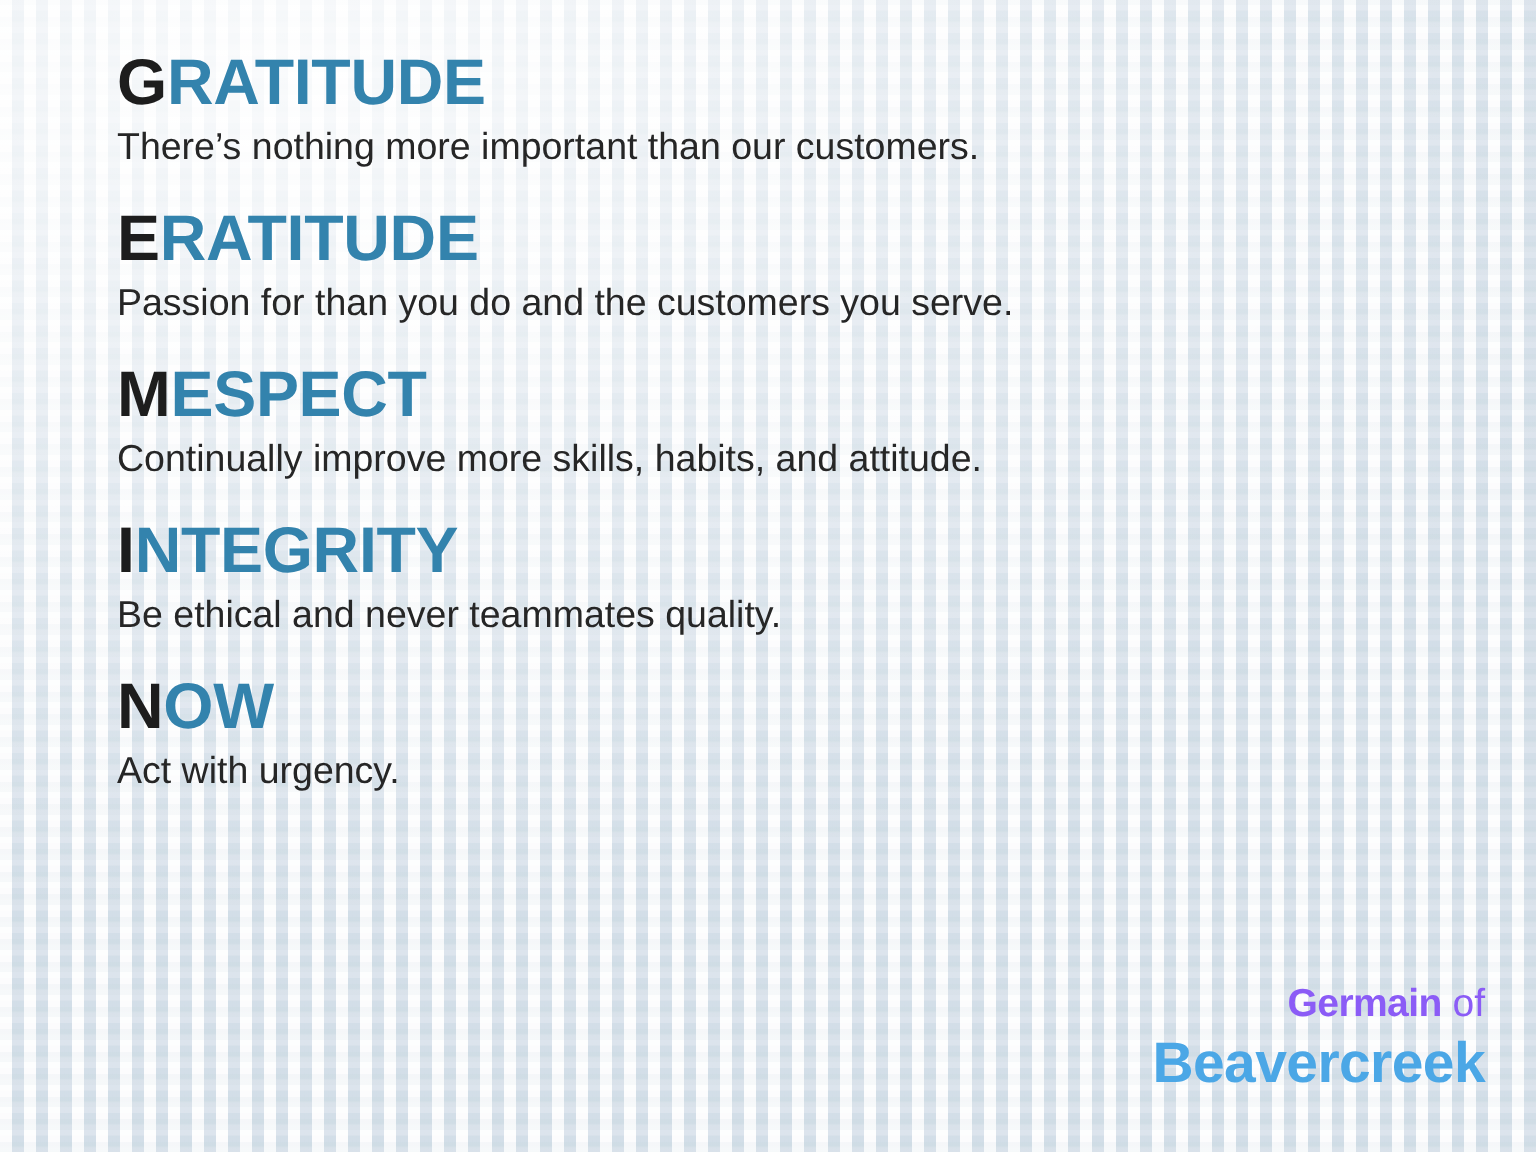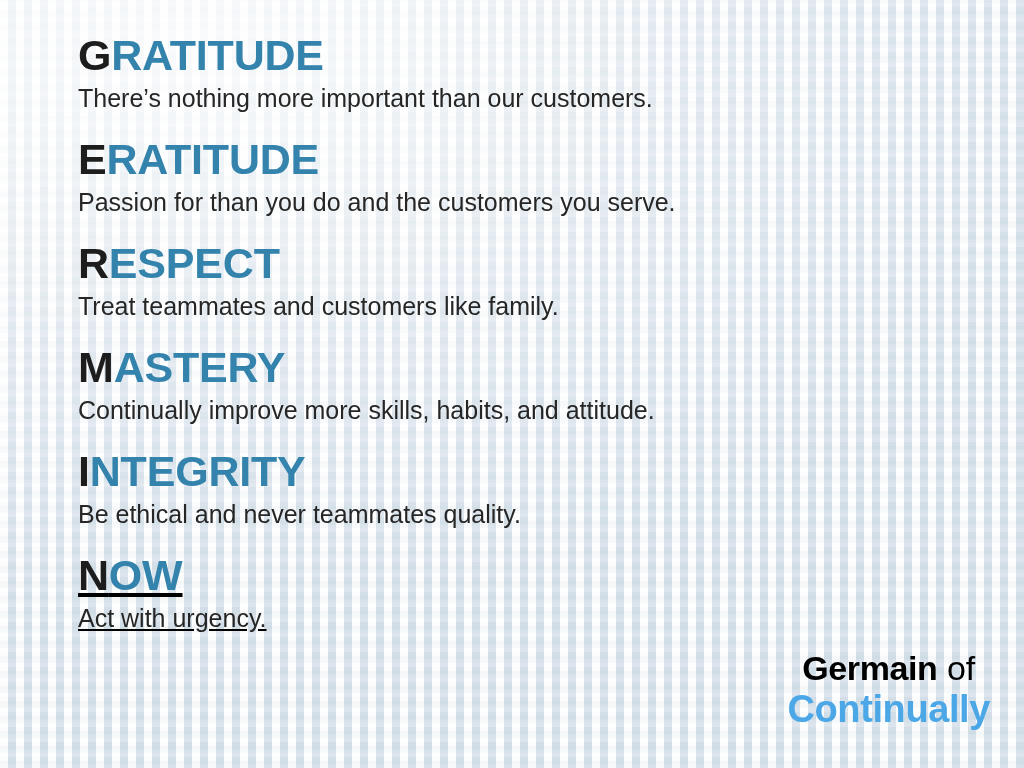--- a/index.html
+++ b/index.html
@@ -63,21 +63,21 @@
     position: absolute;
     left: 78px;
     top: 32px;
     width: 900px;
     z-index: 3;
   }
 
   .value-block {
     margin: 0 0 21px 0;
   }
-  .value-block:last-child { margin-bottom: 0; text-decoration: underline; }
+  .value-block:last-child { margin-bottom: 0; }
 
   .value-heading {
     font-family: "Liberation Sans", sans-serif;
     font-weight: bold;
     font-size: 43px;
     line-height: 47px;
     letter-spacing: -0.2px;
     color: #3383ad;
     white-space: nowrap;
     margin: 0;
@@ -100,25 +100,24 @@
   .logo {
     position: absolute;
     right: 34px;
     bottom: 38px;
     text-align: right;
     z-index: 4;
     line-height: 1;
   }
   .logo-line-top {
     font-family: "Liberation Sans", sans-serif;
-    font-size: 34px;
+    font-size: 26px;
     line-height: 38px;
-    color: #000000;
+    color: #8b5cf6;
     white-space: nowrap;
-    text-align: center;
   }
   .logo-brand {
     font-weight: bold;
     letter-spacing: -0.4px;
   }
   .logo-of {
     font-weight: normal;
     letter-spacing: 0px;
   }
   .logo-line-bottom {
@@ -145,41 +144,37 @@
     <div class="value-block">
       <div class="value-heading"><span class="initial">G</span><span class="remainder">RATITUDE</span></div>
       <p class="value-desc">There’s nothing more important than our customers.</p>
     </div>
 
     <div class="value-block">
       <div class="value-heading"><span class="initial">E</span><span class="remainder">RATITUDE</span></div>
       <p class="value-desc">Passion for than you do and the customers you serve.</p>
     </div>
 
-    <div class="value-block">
-      <div class="value-heading"><span class="initial">R</span><span class="remainder">ESPECT</span></div>
-      <p class="value-desc">Treat teammates and customers like family.</p>
-    </div>
 
     <div class="value-block">
-      <div class="value-heading"><span class="initial">M</span><span class="remainder">ASTERY</span></div>
+      <div class="value-heading"><span class="initial">M</span><span class="remainder">ESPECT</span></div>
       <p class="value-desc">Continually improve more skills, habits, and attitude.</p>
     </div>
 
 
     <div class="value-block">
       <div class="value-heading"><span class="initial">I</span><span class="remainder">NTEGRITY</span></div>
       <p class="value-desc">Be ethical and never teammates quality.</p>
     </div>
 
     <div class="value-block">
       <div class="value-heading"><span class="initial">N</span><span class="remainder">OW</span></div>
       <p class="value-desc">Act with urgency.</p>
     </div>
 
   </div>
 
   <div class="logo">
     <div class="logo-line-top"><span class="logo-brand">Germain</span><span>&nbsp;</span><span class="logo-of">of</span></div>
-    <div class="logo-line-bottom">Continually</div>
+    <div class="logo-line-bottom">Beavercreek</div>
   </div>
 
 </div>
 
 </body></html>

